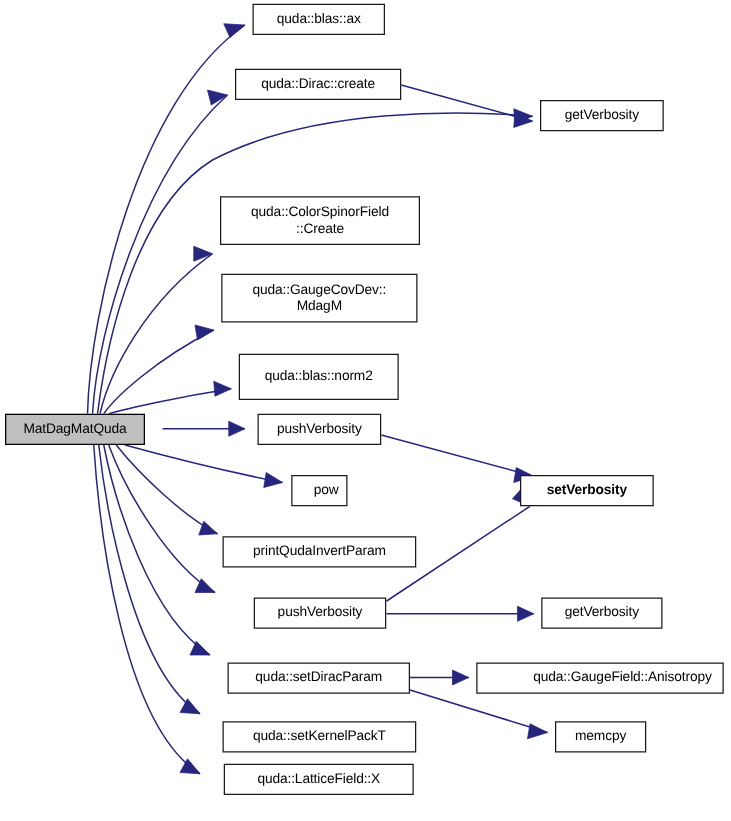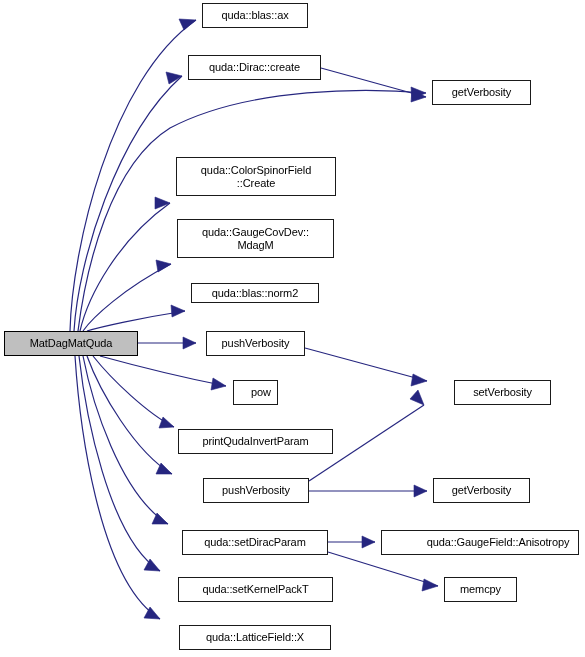--- a/index.html
+++ b/index.html
@@ -130,34 +130,34 @@
       <g>
         <path class="edge-path" d="M 328,542 L 375,542" stroke="#26267f"></path>
         <path class="edge-head" d="M 375,542 l -13,-6 l 0,12 Z" fill="#26267f" stroke="#26267f"></path>
       </g>
       <g>
         <path class="edge-path" d="M 328,552 L 438,586" stroke="#26267f"></path>
         <path class="edge-head" d="M 438,586 l -14,-7 l -2,12 Z" fill="#26267f" stroke="#26267f"></path>
       </g>
     </svg>
   <div id="node-layer">
-      <div class="node-box root" style="left: 4px; top: 331px; width: 134px; height: 25px;">MatDagMatQuda</div>
+      <div class="node-box root" style="left: 4px; top: 331px; width: 112px; height: 25px;">MatDagMatQuda</div>
       <div class="node-box" style="left: 202px; top: 3px; width: 106px; height: 25px;">quda::blas::ax</div>
       <div class="node-box" style="left: 188px; top: 55px; width: 133px; height: 25px;">quda::Dirac::create</div>
       <div class="node-box" style="left: 432px; top: 80px; width: 99px; height: 25px;">getVerbosity</div>
       <div class="node-box" style="left: 176px; top: 157px; width: 160px; height: 39px;">quda::ColorSpinorField
 ::Create</div>
       <div class="node-box" style="left: 177px; top: 219px; width: 157px; height: 39px;">quda::GaugeCovDev::
 MdagM</div>
-      <div class="node-box" style="left: 191px; top: 283px; width: 128px; height: 20px;">quda::blas::norm2</div>
+      <div class="node-box" style="left: 191px; top: 283px; width: 128px; height: 37px;">quda::blas::norm2</div>
       <div class="node-box" style="left: 206px; top: 331px; width: 99px; height: 25px;">pushVerbosity</div>
       <div class="node-box" style="left: 233px; top: 380px; width: 45px; height: 25px; padding-left: 11px;">pow</div>
-      <div class="node-box" style="left: 454px; top: 380px; width: 97px; height: 25px;">setVerbosity</div>
+      <div class="node-box" style="left: 416px; top: 380px; width: 107px; height: 25px; font-weight: bold;">setVerbosity</div>
       <div class="node-box" style="left: 178px; top: 429px; width: 155px; height: 25px;">printQudaInvertParam</div>
       <div class="node-box" style="left: 203px; top: 478px; width: 106px; height: 25px;">pushVerbosity</div>
       <div class="node-box" style="left: 433px; top: 478px; width: 97px; height: 25px;">getVerbosity</div>
       <div class="node-box" style="left: 182px; top: 530px; width: 146px; height: 25px;">quda::setDiracParam</div>
       <div class="node-box" style="left: 381px; top: 530px; width: 198px; height: 25px; padding-left: 36px;">quda::GaugeField::Anisotropy</div>
       <div class="node-box" style="left: 178px; top: 577px; width: 155px; height: 25px;">quda::setKernelPackT</div>
       <div class="node-box" style="left: 444px; top: 577px; width: 73px; height: 25px;">memcpy</div>
-      <div class="node-box" style="left: 179px; top: 625px; width: 152px; height: 25px;">quda::LatticeField::X</div>
+      <div class="node-box" style="left: 179px; top: 611px; width: 152px; height: 25px;">quda::LatticeField::X</div>
     </div>
 </div>
 
 </body></html>

